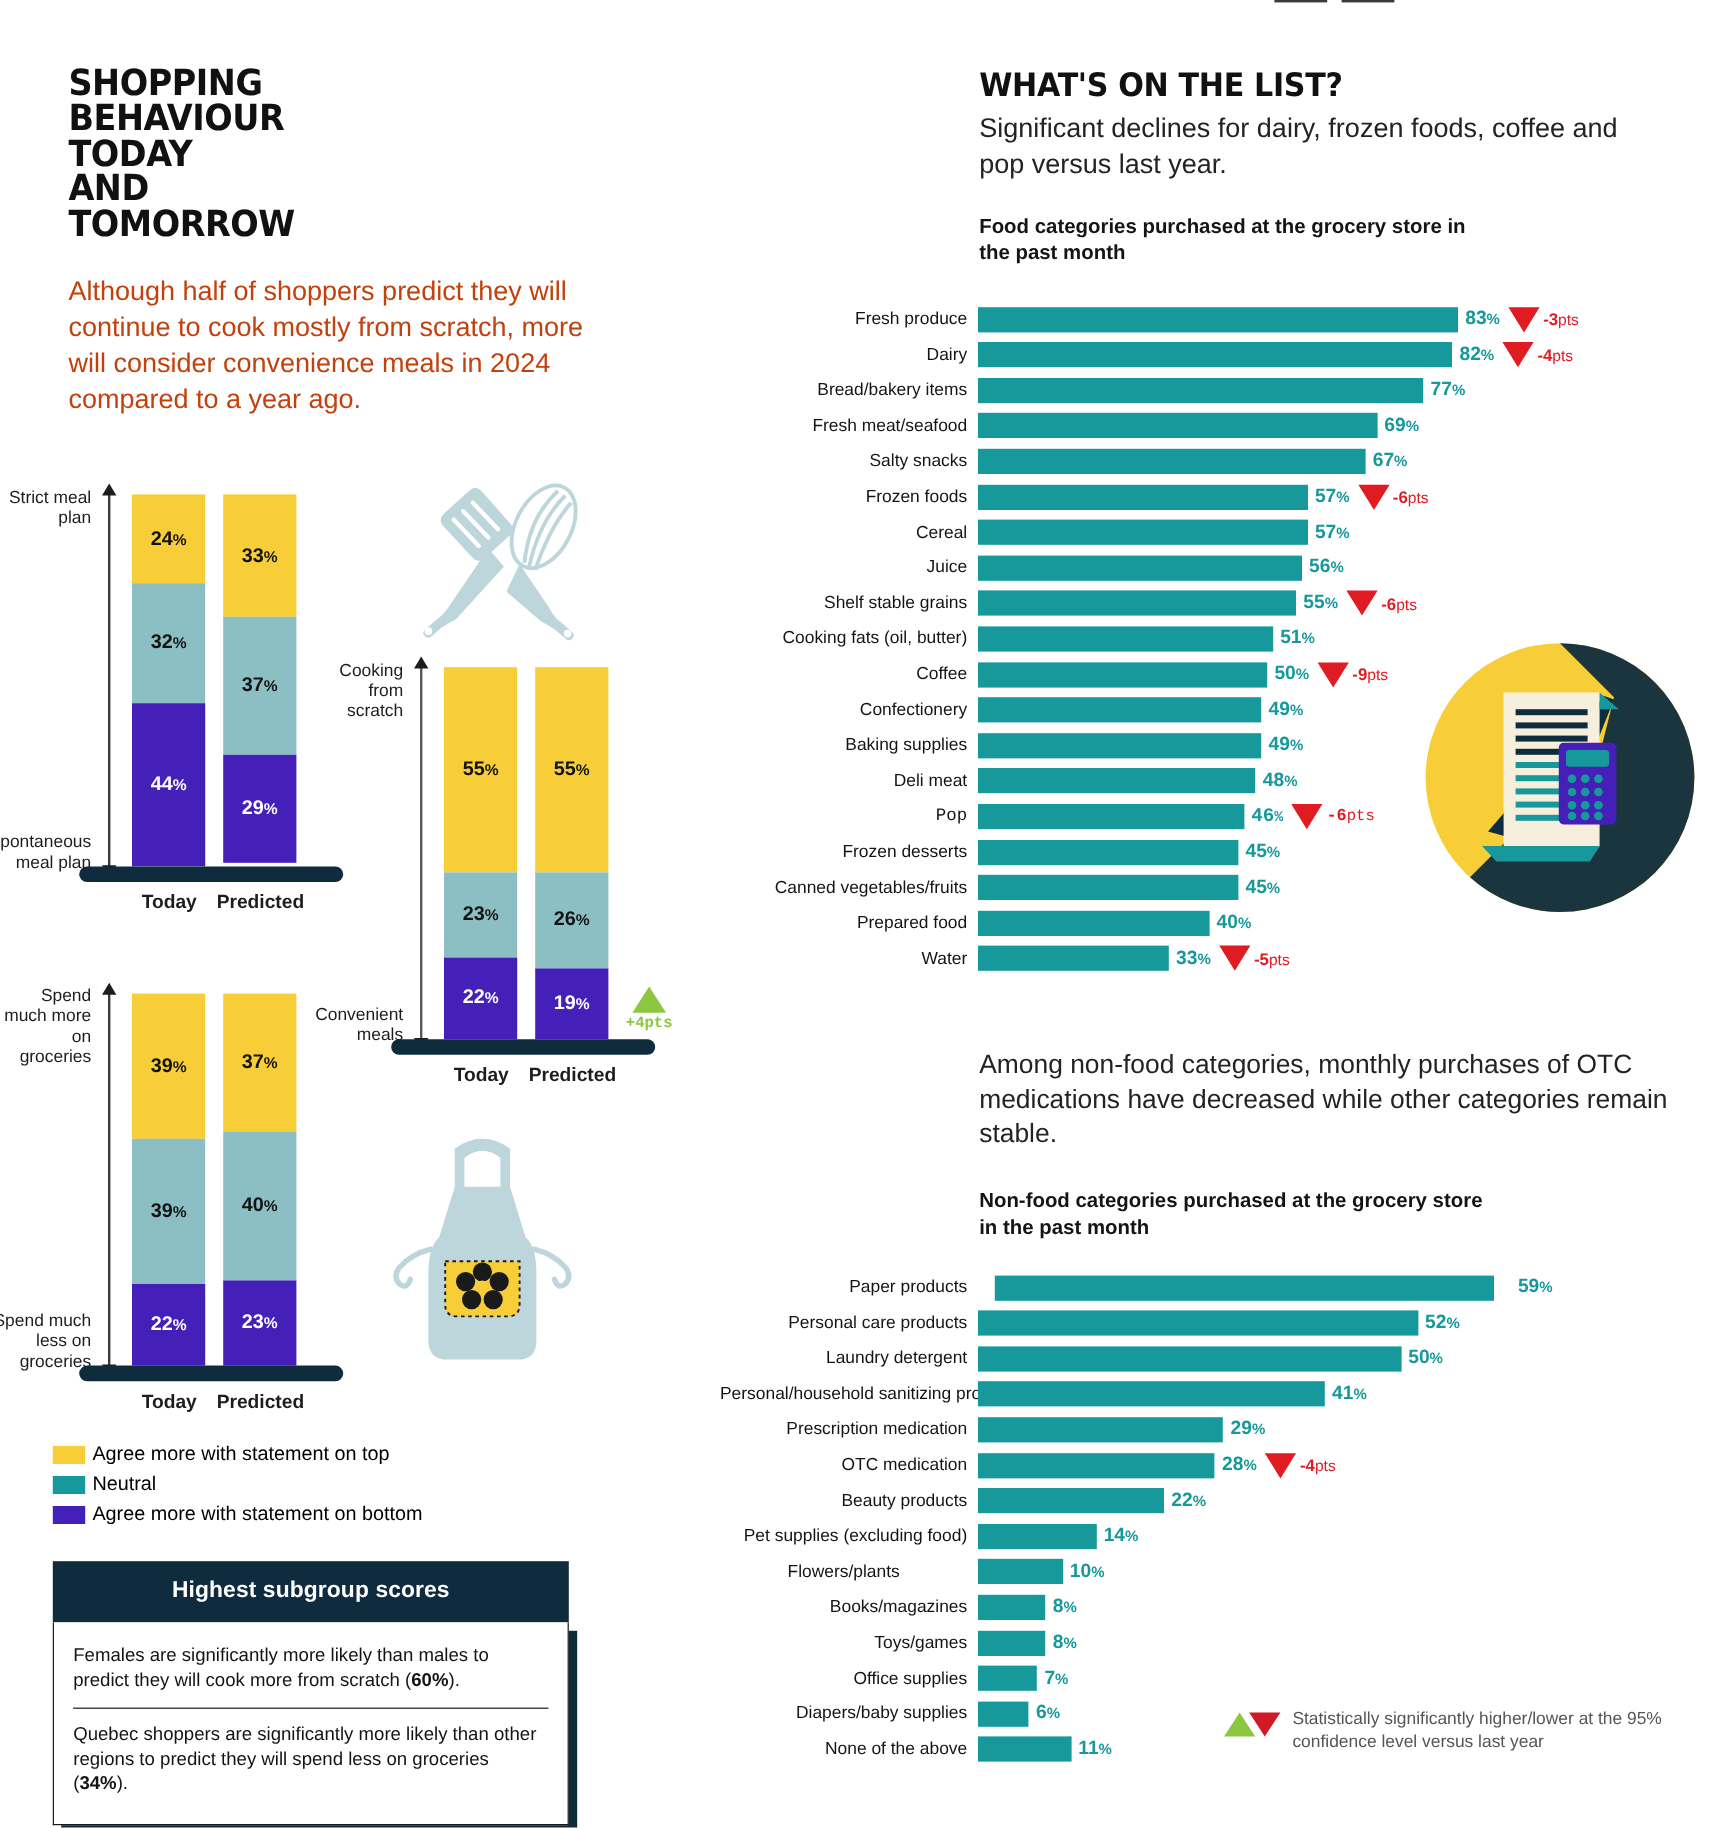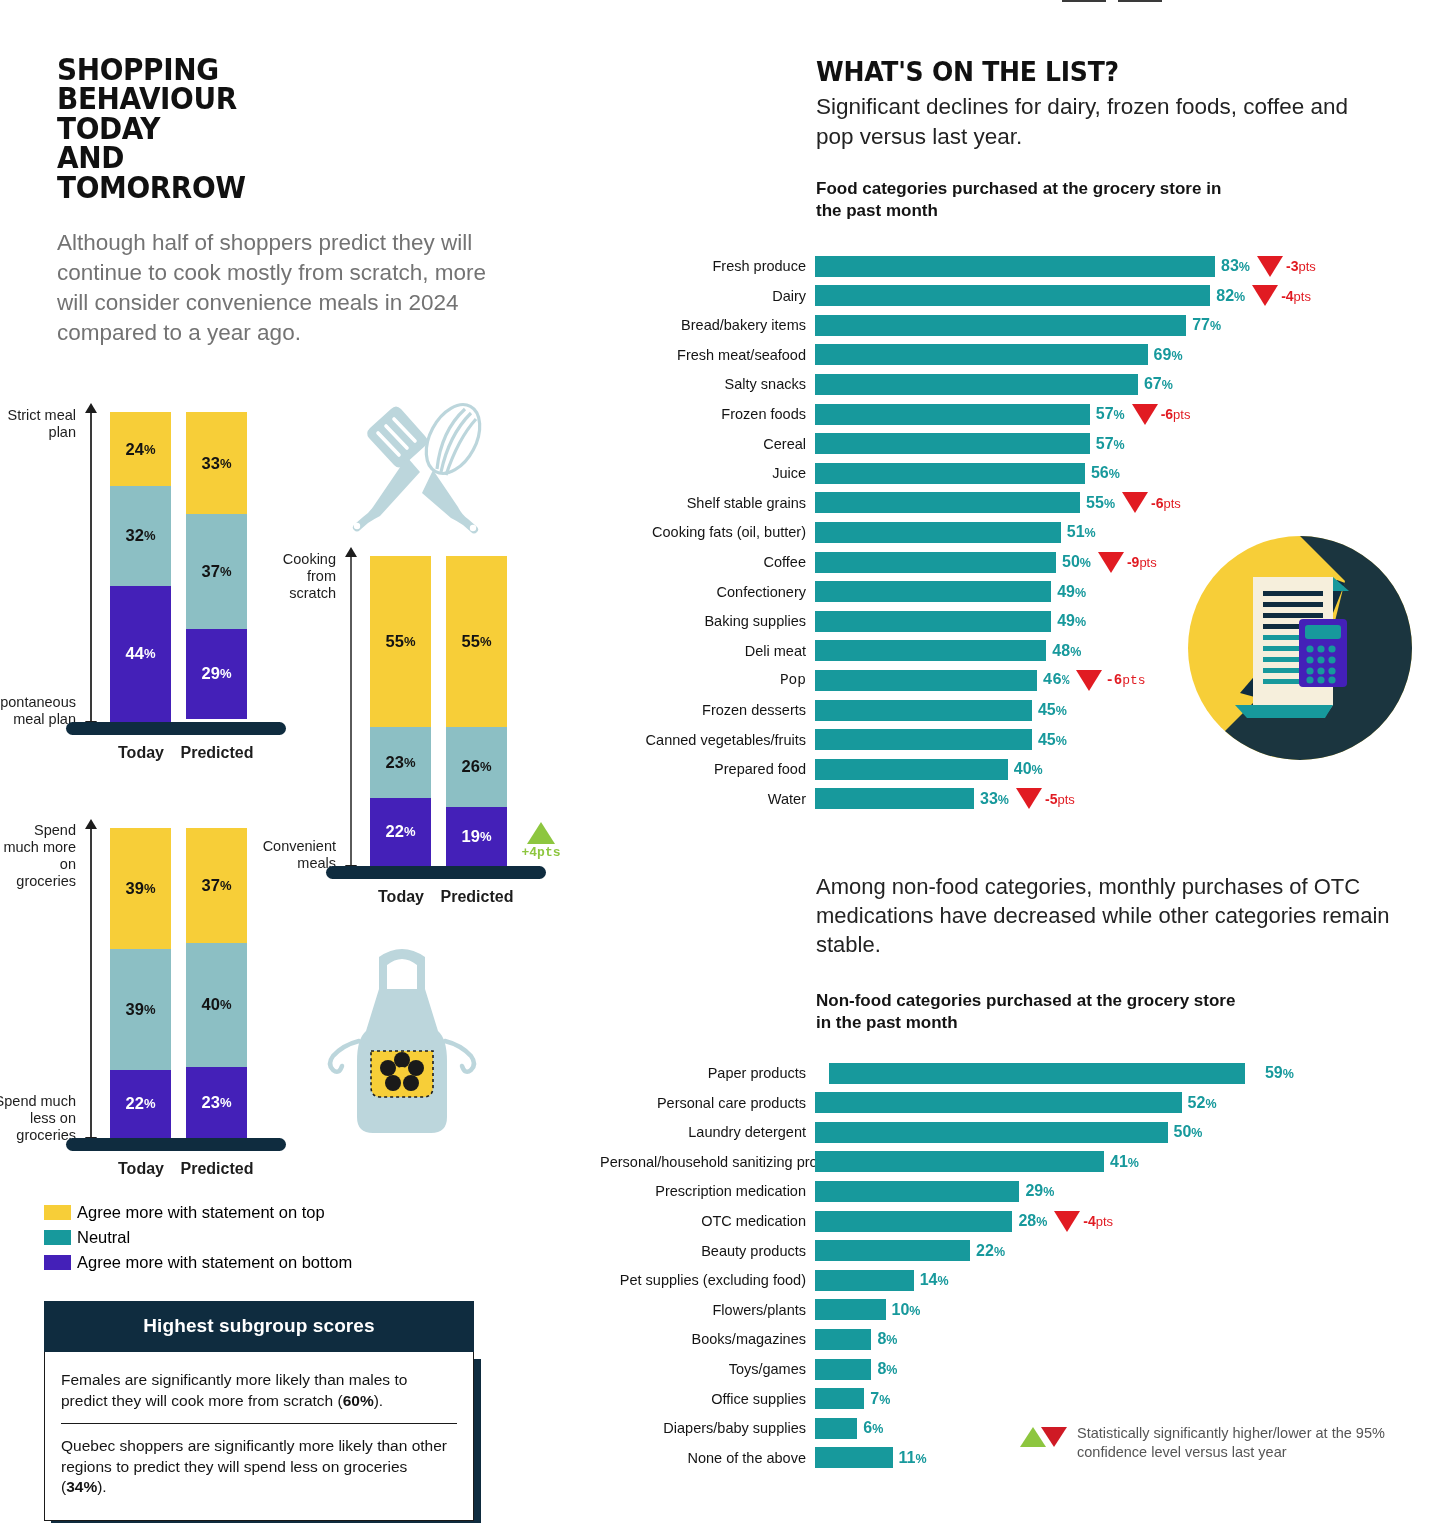--- a/index.html
+++ b/index.html
@@ -26,21 +26,21 @@
     text-transform: uppercase;
     color: #111111;
     transform: scaleX(0.93);
     transform-origin: left top;
   }
   .lede {
     position: absolute; left: 57px; top: 228px;
     width: 430px;
     font-size: 22.5px;
     line-height: 1.33;
-    color: #737373;
+    color: #c2410c;
     font-weight: 400;
   }
 
   
   .stack-chart { position: absolute; padding-left: 28px; }
   .stack-axis {
     position: absolute; left: 0; top: 0;
     width: 2px; background: #3a3a3a;
   }
   .arrow-up, .arrow-dn {
@@ -570,21 +570,21 @@
           <div class="hrow-lab" style="width: 215px;">Beauty products</div>
           <div class="hrow-bar" style="width: 155.1px; background: rgb(23, 153, 156);"></div>
           <div class="hrow-val">22<span class="pc">%</span></div>
         </div>
         <div class="hrow" style="top: 207.2px; width: 840px;">
           <div class="hrow-lab" style="width: 215px;">Pet supplies (excluding food)</div>
           <div class="hrow-bar" style="width: 98.7px; background: rgb(23, 153, 156);"></div>
           <div class="hrow-val">14<span class="pc">%</span></div>
         </div>
         <div class="hrow" style="top: 236.8px; width: 840px;">
-          <div class="hrow-lab" style="width: 215px;">Flowers/plants</div>
+          <div class="hrow-lab" style="width: 215px; text-align: center;">Flowers/plants</div>
           <div class="hrow-bar" style="width: 70.5px; background: rgb(23, 153, 156);"></div>
           <div class="hrow-val">10<span class="pc">%</span></div>
         </div>
         <div class="hrow" style="top: 266.4px; width: 840px;">
           <div class="hrow-lab" style="width: 215px;">Books/magazines</div>
           <div class="hrow-bar" style="width: 56.4px; background: rgb(23, 153, 156);"></div>
           <div class="hrow-val">8<span class="pc">%</span></div>
         </div>
         <div class="hrow" style="top: 296px; width: 840px;">
           <div class="hrow-lab" style="width: 215px;">Toys/games</div>

